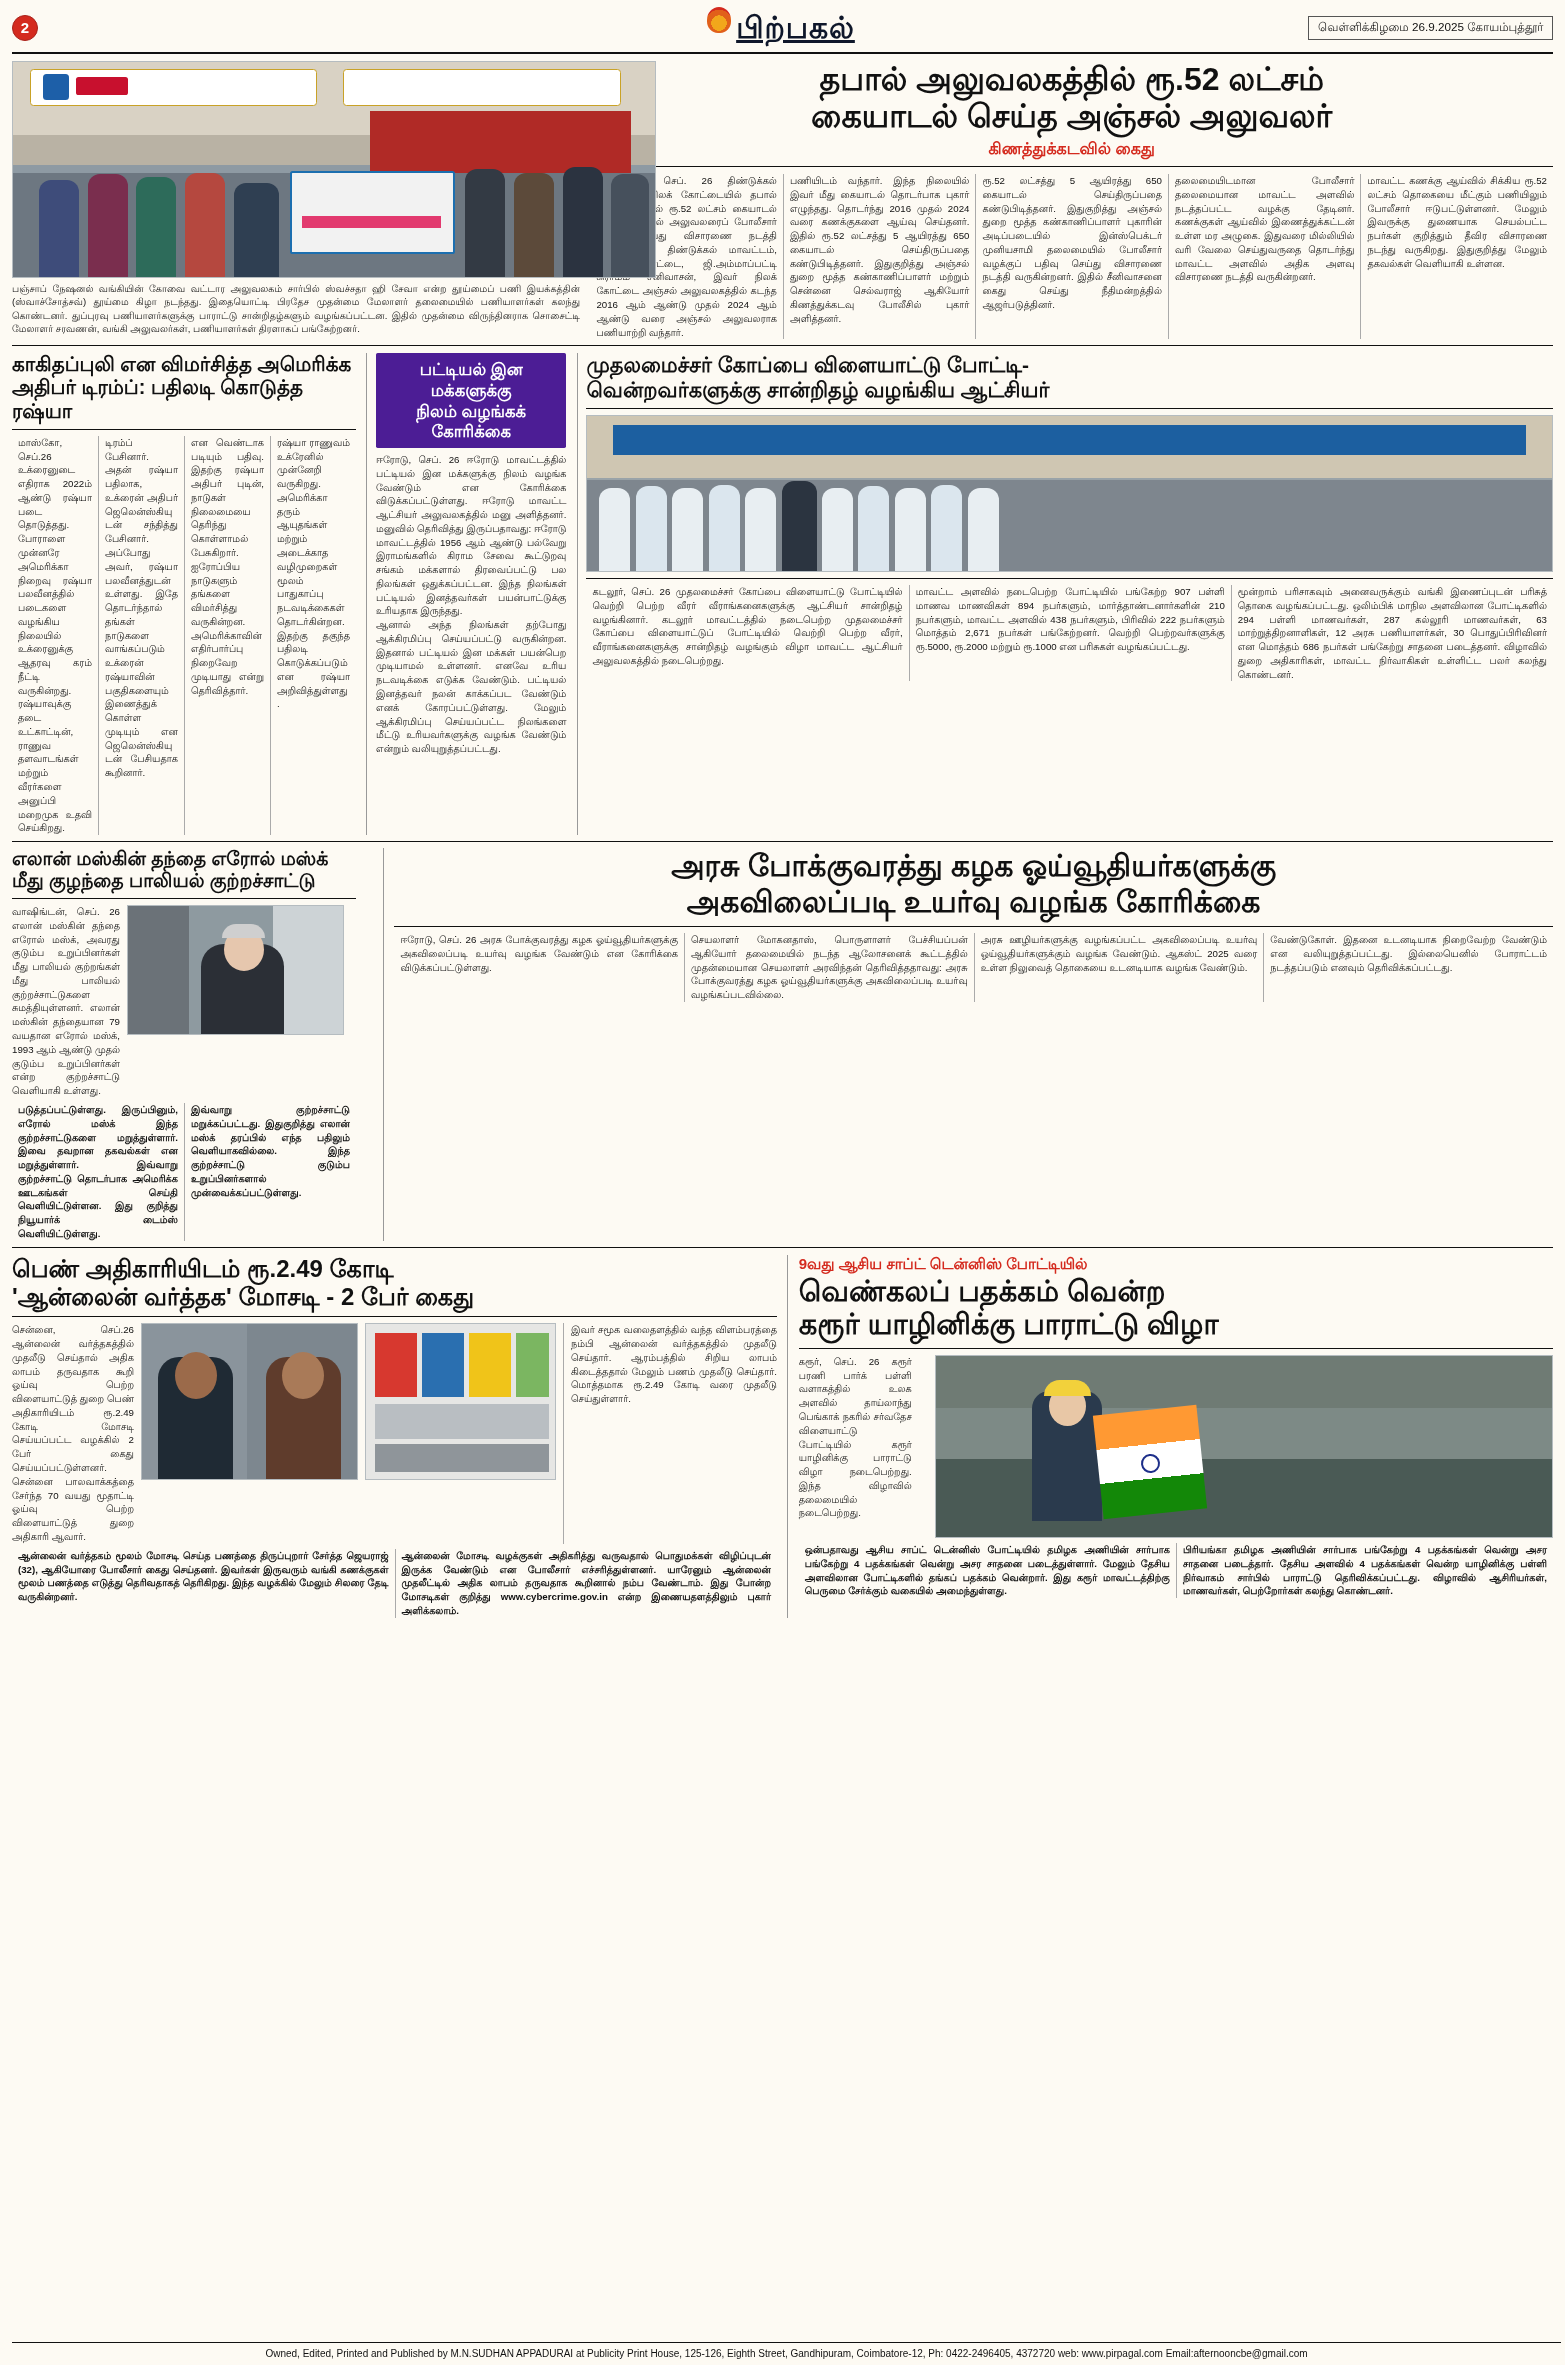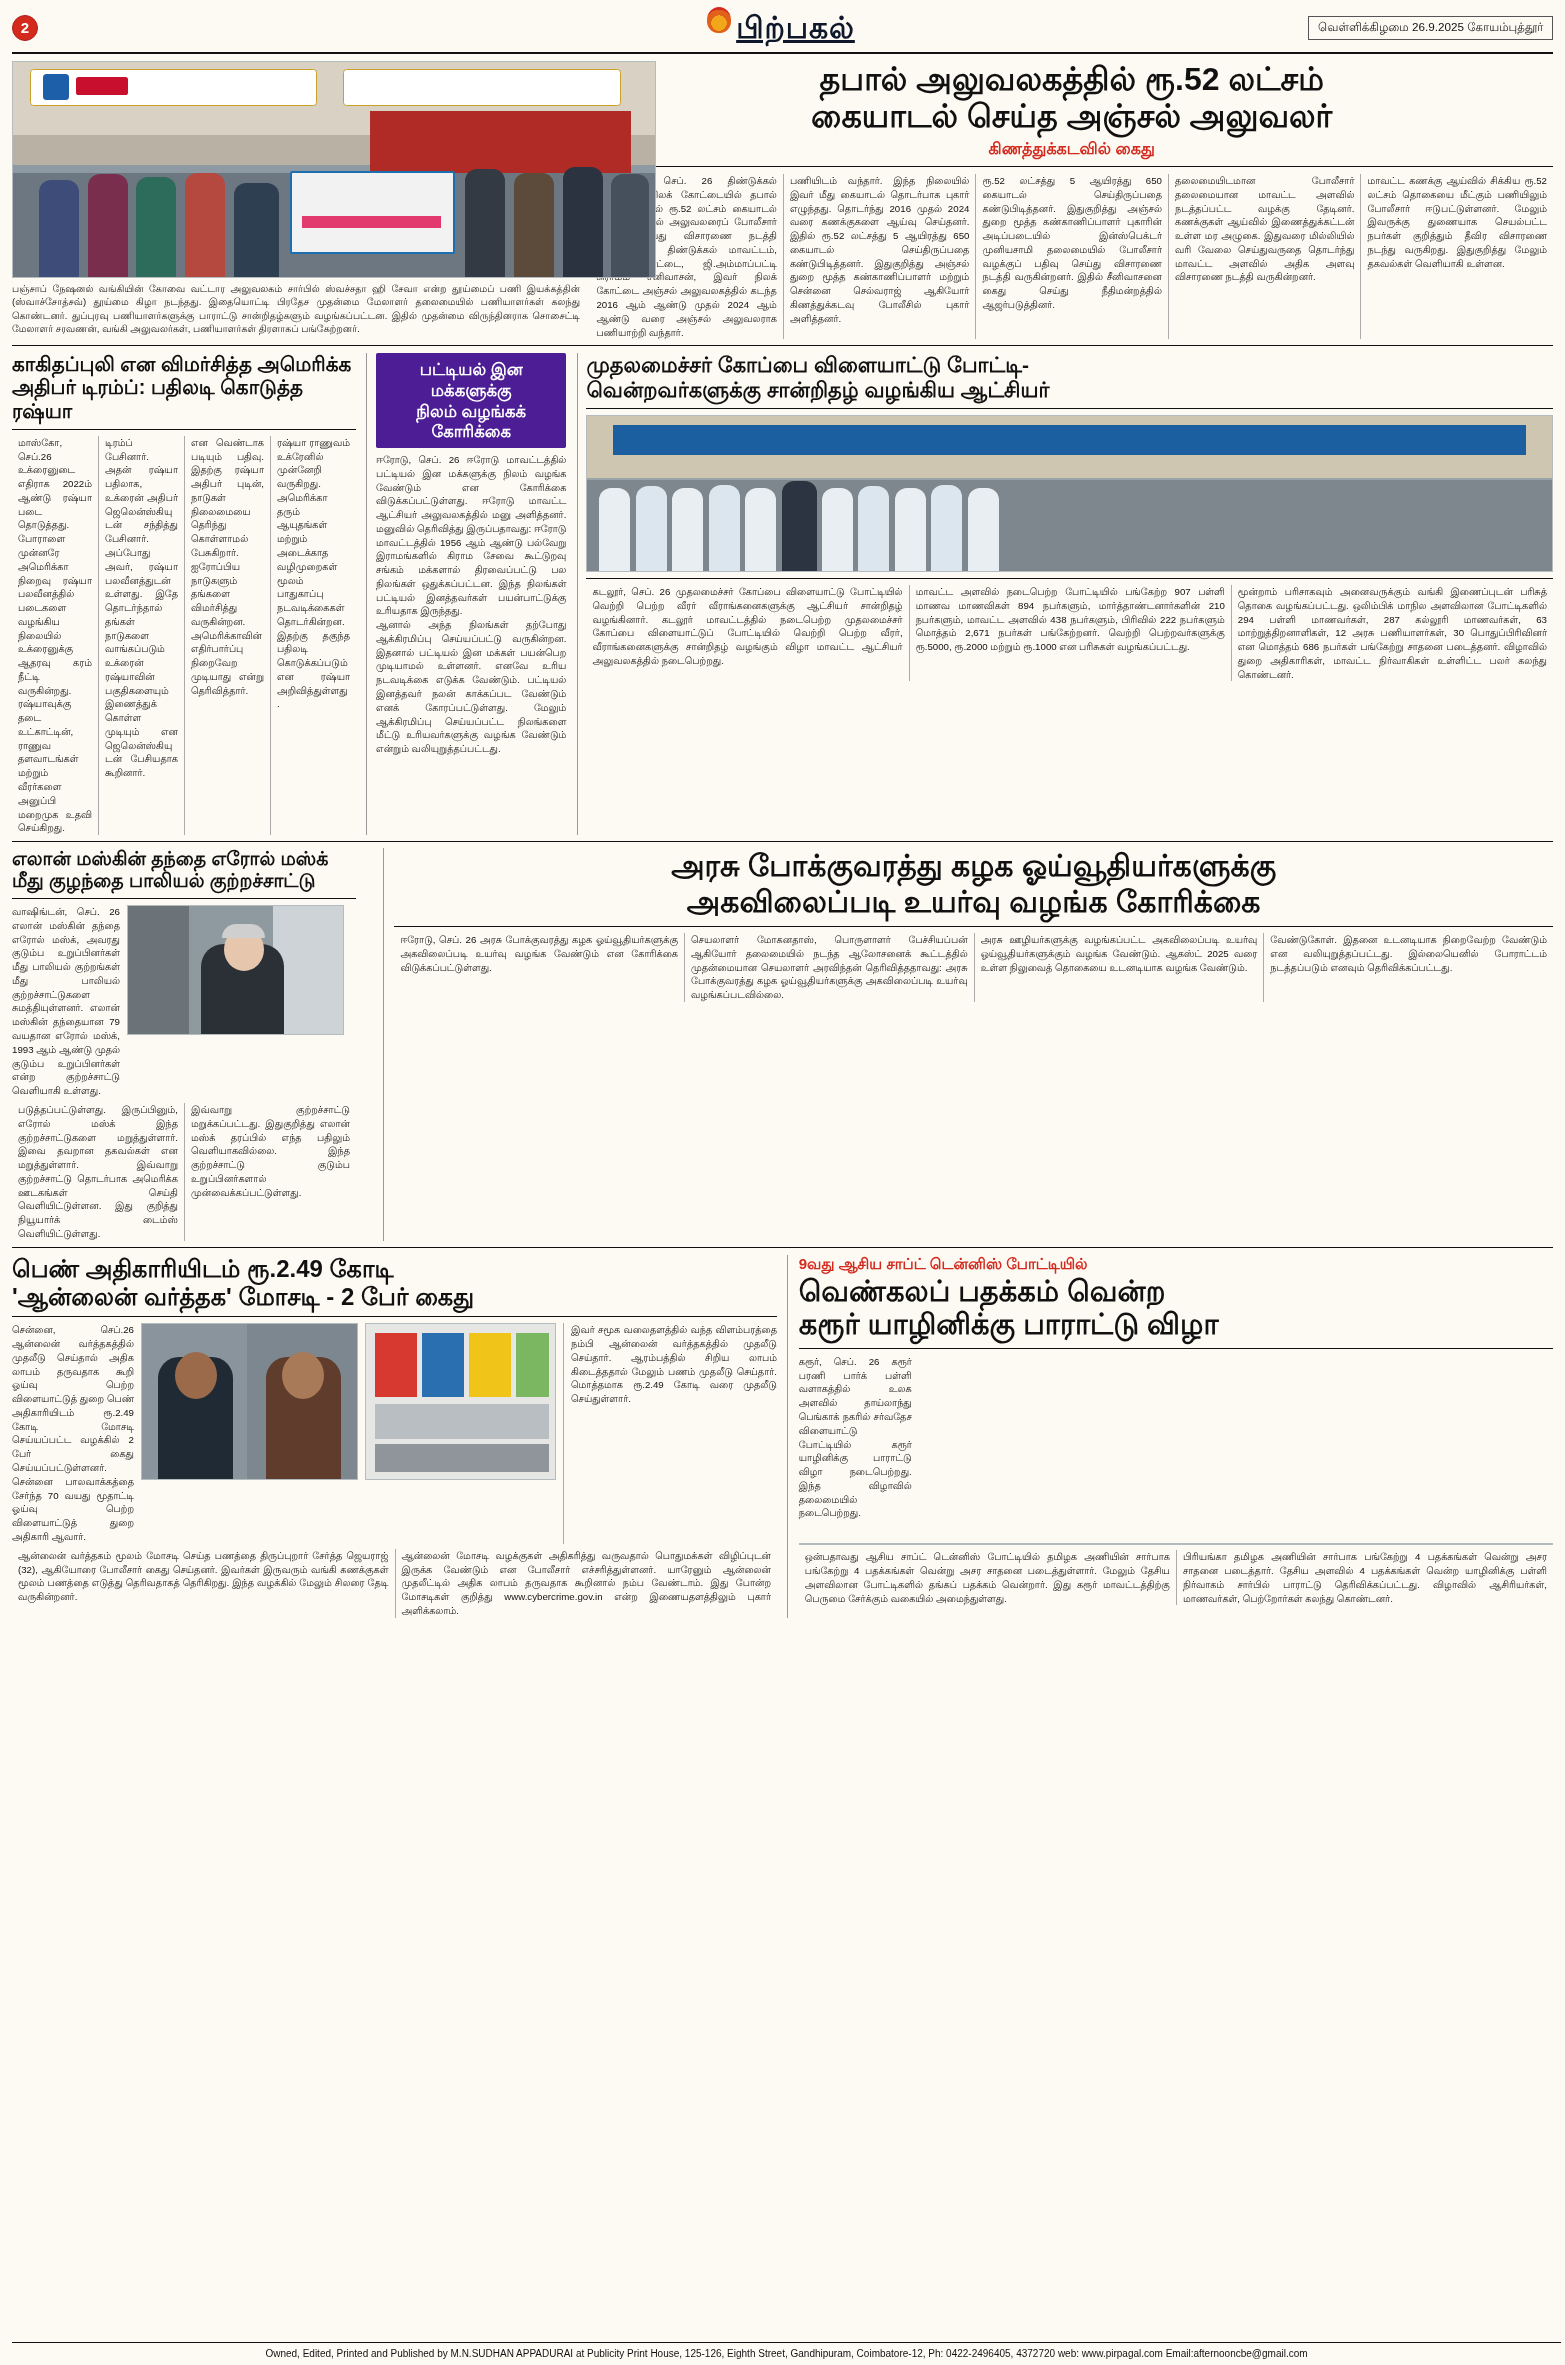--- a/index.html
+++ b/index.html
@@ -91,21 +91,21 @@
   .s2a .hl { font-size: 20px; }
   .green-head {
     background: #4c1d95; color: #fff; font-weight:bold;
     font-size: 16.5px; line-height: 1.25; padding: 6px 7px; text-align:center;
     border-radius: 1.7px;
   }
   .s2c .hl { font-size: 21px; text-align: left; }
   .cols3 { display:grid; grid-template-columns: repeat(3,1fr); }
   .cols3 > div { padding: 0 6px; }
   .cols3 > div + div { border-left: 0.9px solid #aaa; }
-  .cols2 { display:grid; grid-template-columns: repeat(2,1fr); }
+  .cols2 { display:grid; grid-template-columns: repeat(2,1fr); font-weight: bold; }
   .cols2 > div { padding: 0 6px; }
   .cols2 > div + div { border-left: 0.9px solid #aaa; }
   .cols4 { display:grid; grid-template-columns: repeat(4,1fr); }
   .cols4 > div { padding: 0 6px; }
   .cols4 > div + div { border-left: 0.9px solid #aaa; }
 
   
   .sec3 { display:flex; gap:27px; margin-top: 5.2px; }
   .s3a { width: 344px; }
   .s3b { flex: 1; }
@@ -328,21 +328,21 @@
         <div class="body-col">ஆன்லைன் மோசடி வழக்குகள் அதிகரித்து வருவதால் பொதுமக்கள் விழிப்புடன் இருக்க வேண்டும் என போலீசார் எச்சரித்துள்ளனர். யாரேனும் ஆன்லைன் முதலீட்டில் அதிக லாபம் தருவதாக கூறினால் நம்ப வேண்டாம்.
 இது போன்ற மோசடிகள் குறித்து www.cybercrime.gov.in என்ற இணையதளத்திலும் புகார் அளிக்கலாம்.</div>
       </div>
     </div>
 
     <div class="s4b col-sep" style="padding-left:10.4px;">
       <div class="red-kick">9வது ஆசிய சாப்ட் டென்னிஸ் போட்டியில்</div>
       <div class="hl">வெண்கலப் பதக்கம் வென்ற</div>
       <div class="hl">கரூர் யாழினிக்கு பாராட்டு விழா</div>
       <div class="rule-h thin"></div>
-      <div style="display:flex;gap:23px;flex-direction:column;">
+      <div style="display:flex;gap:23px;">
         <div class="body-col" style="width:113px;">கரூர், செப். 26
 கரூர் பரணி பார்க் பள்ளி வளாகத்தில் உலக அளவில் தாய்லாந்து பெங்காக் நகரில் சர்வதேச விளையாட்டு போட்டியில் கரூர் யாழினிக்கு பாராட்டு விழா நடைபெற்றது. இந்த விழாவில் தலைமையில் நடைபெற்றது.</div>
         <div class="photo" style="flex:1;height:183px;">
           <div style="position:absolute;inset:0;background:linear-gradient(to bottom,#c7ccc4 0 26%,#7d8a86 26% 100%)"></div>
           <div style="position:absolute;top:0;left:0;right:0;height:52px;background:#6f7b74;"></div>
           <div style="position:absolute;bottom:0;left:0;right:0;height:78px;background:#4a5a55;"></div>
           <div style="position:absolute;left:96px;bottom:15.7px;width:70px;height:130px;background:#2a3a4d;border-radius:17.4px 17.4px 0 0;"></div>
           <div style="position:absolute;left:113px;bottom:111px;width:37px;height:40px;background:#e8c7a6;border-radius:50%;"></div>
           <div style="position:absolute;left:108px;bottom:141px;width:47px;height:15.7px;background:#f2d13b;border-radius:15.7px 15.7px 0 0;"></div>
           <div style="position:absolute;left:162px;bottom:22.6px;width:104px;height:104px;background:linear-gradient(to bottom,#ff9933 0 33%,#ffffff 33% 66%,#138808 66% 100%);transform:rotate(-6deg);"></div>

